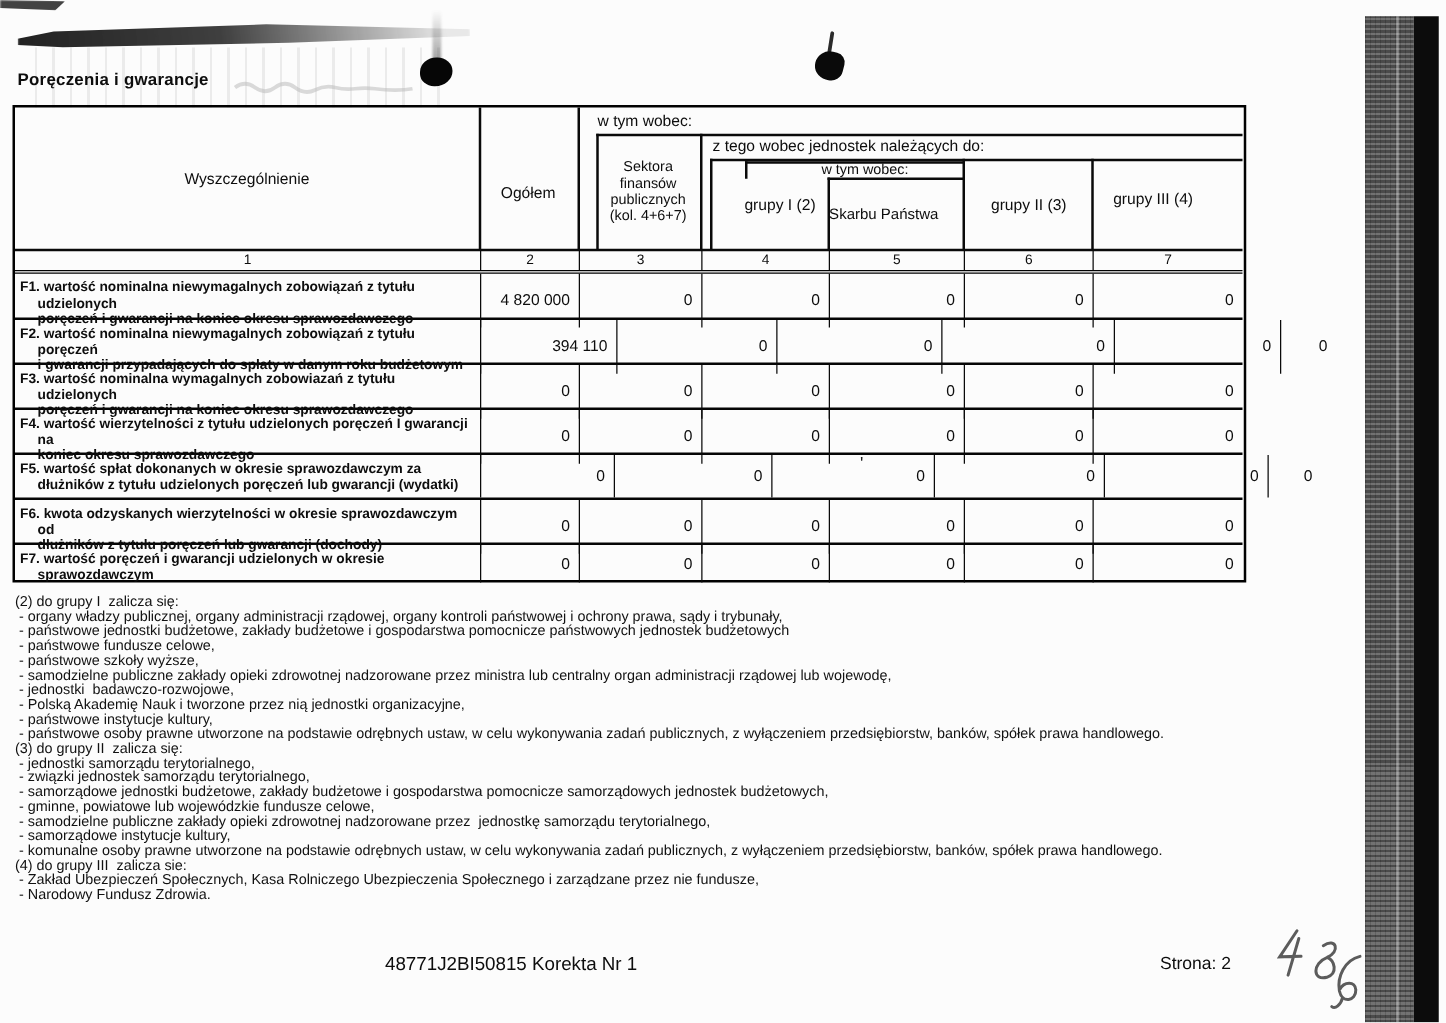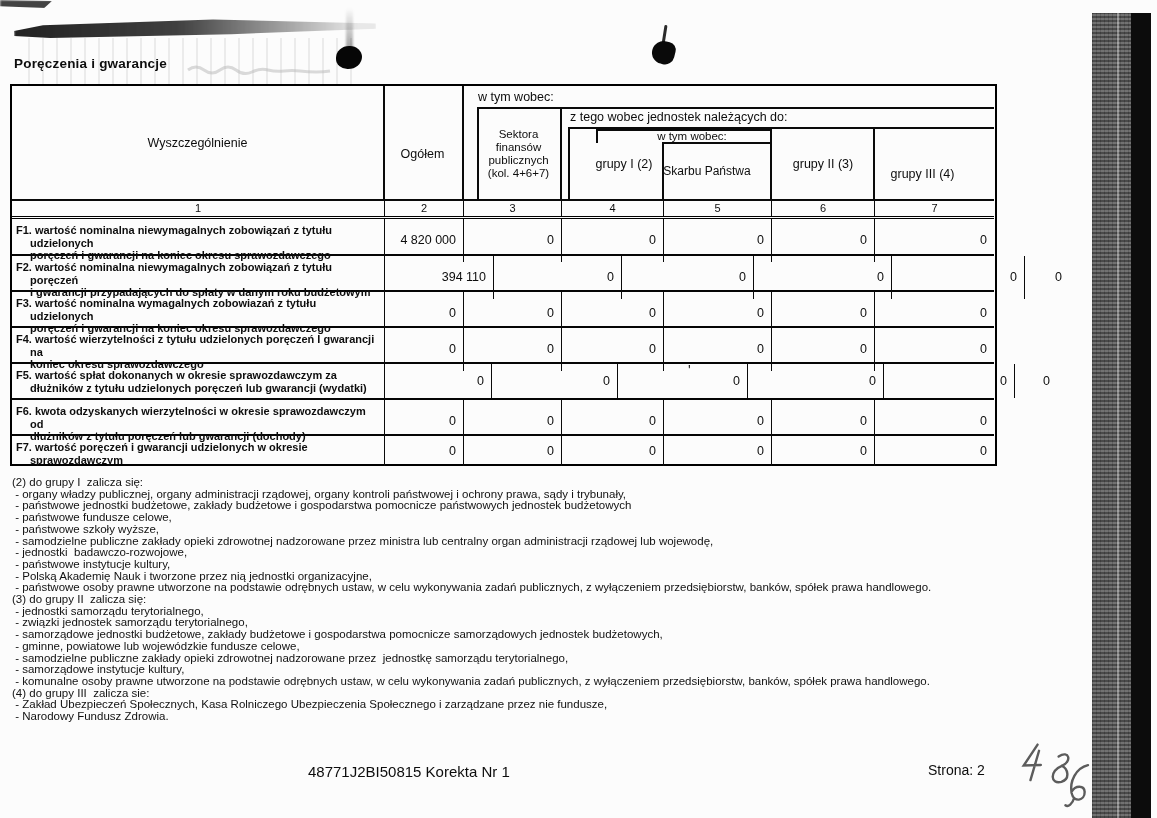--- a/index.html
+++ b/index.html
@@ -104,21 +104,21 @@
     <div class="hc hc-left" style="left:466px;top:1px;width:300px;height:19px;">w tym wobec:</div>
     <div class="hc" style="left:465px;top:22px;width:83px;height:92px;font-size:11.5px;line-height:13px;white-space:pre-line;">Sektora
 finansów
 publicznych
 (kol. 4+6+7)</div>
     <div class="hc hc-left" style="left:558px;top:22px;width:420px;height:18px;">z tego wobec jednostek należących do:</div>
     <div class="hc" style="left:574px;top:41px;width:76px;height:73px;">grupy I (2)</div>
     <div class="hc" style="left:600px;top:43px;width:160px;height:13px;font-size:11.5px;">w tym wobec:</div>
     <div class="hc" style="left:650px;top:57px;width:90px;height:56px;font-size:12px;">Skarbu Państwa</div>
     <div class="hc" style="left:758px;top:41px;width:106px;height:73px;">grupy II (3)</div>
-    <div class="hc" style="left:861px;top:51px;width:99px;height:73px;">grupy III (4)</div>
+    <div class="hc" style="left:861px;top:36px;width:99px;height:73px;">grupy III (4)</div>
 
     <div id="numrow">
         <div class="ncell">1</div>
         <div class="ncell">2</div>
         <div class="ncell">3</div>
         <div class="ncell">4</div>
         <div class="ncell">5</div>
         <div class="ncell">6</div>
         <div class="ncell">7</div>
       </div>
@@ -200,22 +200,22 @@
   <span class="mark-apostrophe">'</span>
 
   <div id="footnotes">
       <div class="fnline">(2) do grupy I  zalicza się:</div>
       <div class="fnline"> - organy władzy publicznej, organy administracji rządowej, organy kontroli państwowej i ochrony prawa, sądy i trybunały,</div>
       <div class="fnline"> - państwowe jednostki budżetowe, zakłady budżetowe i gospodarstwa pomocnicze państwowych jednostek budżetowych</div>
       <div class="fnline"> - państwowe fundusze celowe,</div>
       <div class="fnline"> - państwowe szkoły wyższe,</div>
       <div class="fnline"> - samodzielne publiczne zakłady opieki zdrowotnej nadzorowane przez ministra lub centralny organ administracji rządowej lub wojewodę,</div>
       <div class="fnline"> - jednostki  badawczo-rozwojowe,</div>
+      <div class="fnline"> - Polską Akademię Nauk i tworzone przez nią jednostki organizacyjne,</div>
       <div class="fnline"> - państwowe instytucje kultury,</div>
-      <div class="fnline"> - Polską Akademię Nauk i tworzone przez nią jednostki organizacyjne,</div>
       <div class="fnline"> - państwowe osoby prawne utworzone na podstawie odrębnych ustaw, w celu wykonywania zadań publicznych, z wyłączeniem przedsiębiorstw, banków, spółek prawa handlowego.</div>
       <div class="fnline">(3) do grupy II  zalicza się:</div>
       <div class="fnline"> - jednostki samorządu terytorialnego,</div>
       <div class="fnline"> - związki jednostek samorządu terytorialnego,</div>
       <div class="fnline"> - samorządowe jednostki budżetowe, zakłady budżetowe i gospodarstwa pomocnicze samorządowych jednostek budżetowych,</div>
       <div class="fnline"> - gminne, powiatowe lub wojewódzkie fundusze celowe,</div>
       <div class="fnline"> - samodzielne publiczne zakłady opieki zdrowotnej nadzorowane przez  jednostkę samorządu terytorialnego,</div>
       <div class="fnline"> - samorządowe instytucje kultury,</div>
       <div class="fnline"> - komunalne osoby prawne utworzone na podstawie odrębnych ustaw, w celu wykonywania zadań publicznych, z wyłączeniem przedsiębiorstw, banków, spółek prawa handlowego.</div>
       <div class="fnline">(4) do grupy III  zalicza sie:</div>

